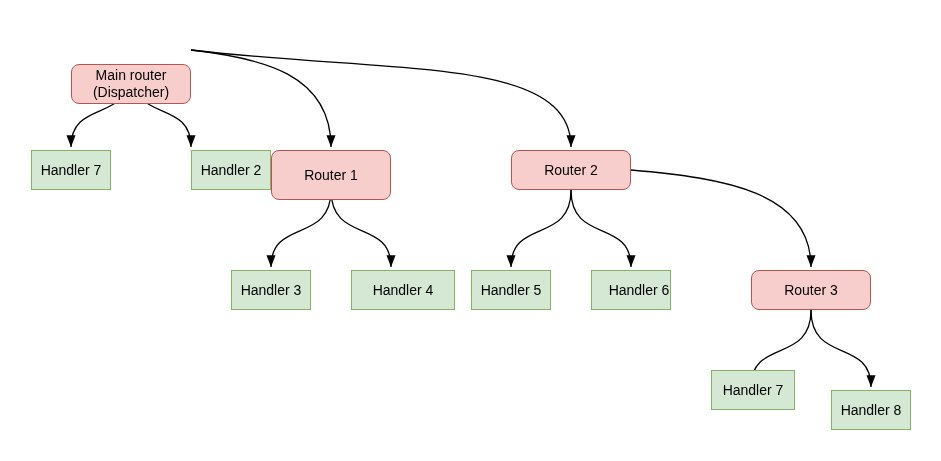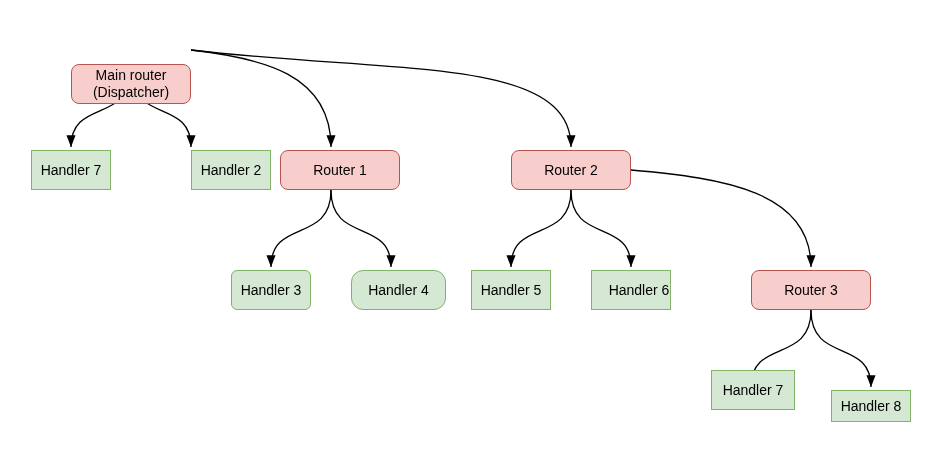--- a/index.html
+++ b/index.html
@@ -84,49 +84,49 @@
   </div>
 
   <div class="node handler" style="left:31px; top:150px; width:80px; height:40px;">
     <span class="node-label">Handler 7</span>
   </div>
 
   <div class="node handler" style="left:151px; top:150px; width:80px; height:40px;margin-left:40px;">
     <span class="node-label">Handler 2</span>
   </div>
 
-  <div class="node router" style="left:280px; top:150px; width:120px; height:40px;">
+  <div class="node router" style="left:271px; top:150px; width:120px; height:50px;">
     <span class="node-label">Router 1</span>
   </div>
 
   <div class="node router" style="left:511px; top:150px; width:120px; height:40px;">
     <span class="node-label">Router 2</span>
   </div>
 
-  <div class="node handler" style="left:231px; top:270px; width:80px; height:40px;border-radius:6px;">
+  <div class="node handler" style="left:231px; top:270px; width:80px; height:40px;">
     <span class="node-label">Handler 3</span>
   </div>
 
-  <div class="node handler" style="left:351px; top:270px; width:95px; height:40px;border-radius:12px;">
+  <div class="node handler" style="left:351px; top:270px; width:104px; height:40px;">
     <span class="node-label">Handler 4</span>
   </div>
 
   <div class="node handler" style="left:471px; top:270px; width:80px; height:40px;">
     <span class="node-label">Handler 5</span>
   </div>
 
   <div class="node handler" style="left:591px; top:270px; width:80px; height:40px;padding-left:16px;">
     <span class="node-label">Handler 6</span>
   </div>
 
   <div class="node router" style="left:751px; top:270px; width:120px; height:40px;">
     <span class="node-label">Router 3</span>
   </div>
 
   <div class="node handler" style="left:711px; top:370px; width:84px; height:40px;">
     <span class="node-label">Handler 7</span>
   </div>
 
-  <div class="node handler" style="left:831px; top:390px; width:80px; height:32px;">
+  <div class="node handler" style="left:831px; top:390px; width:80px; height:40px;">
     <span class="node-label">Handler 8</span>
   </div>
 
 </div>
 
 </body></html>

